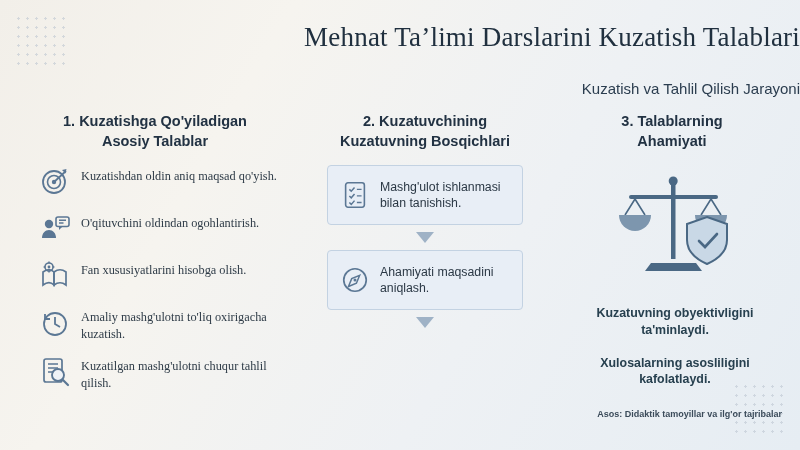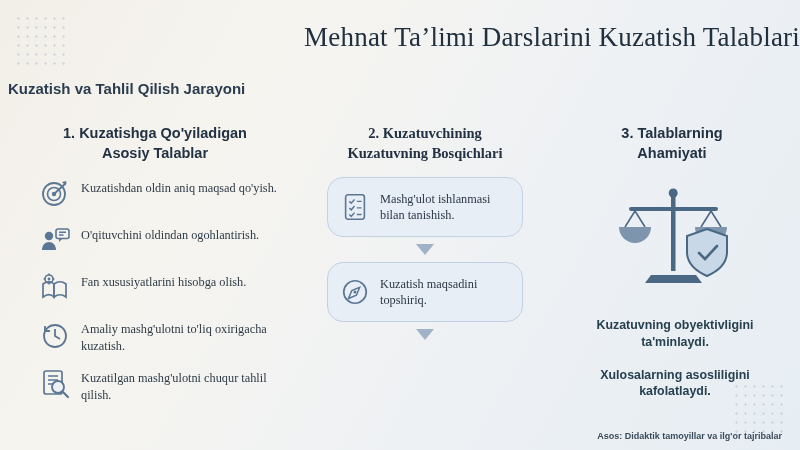--- a/index.html
+++ b/index.html
@@ -39,36 +39,36 @@
     text-align: right;
     font-family: "Liberation Serif", serif;
     font-size: 27px;
     color: #20303f;
     letter-spacing: .2px;
   }
   .subtitle {
     position: absolute;
     left: 8px; right: 0;
     top: 80px;
-    text-align: left;
+    text-align: right;
     font-size: 15px;
-    font-weight: bold;
+    font-weight: normal;
     color: #2b3d4f;
   }
 
   .columns {
     position: absolute;
     left: 0; right: 0;
-    top: 124px;
+    top: 112px;
     display: flex;
     align-items: flex-start;
   }
   .col { box-sizing: border-box; }
   .col-1 { width: 300px; padding-left: 38px; }
-  .col-2 { width: 250px; font-family: Liberation Serif, serif; }
+  .col-2 { width: 250px; }
   .col-3 { width: 250px; }
 
   .col-head {
     text-align: center;
     font-size: 14.5px;
     font-weight: bold;
     color: #223243;
     line-height: 1.35;
     margin-bottom: 14px;
   }
@@ -100,21 +100,21 @@
   }
 
   
   .flow { display: flex; flex-direction: column; align-items: center; }
   .flow-box {
     width: 196px;
     min-height: 60px;
     box-sizing: border-box;
     background: #e8eef6;
     border: 1px solid #c3d2e2;
-    border-radius: 16px;
+    border-radius: 4px;
     display: flex;
     align-items: center;
     padding: 9px 10px;
   }
   .flow-icon {
     flex: 0 0 34px;
     width: 34px;
     height: 34px;
     margin-right: 8px;
     display: flex;
@@ -146,21 +146,21 @@
     font-weight: bold;
     color: #27404f;
     line-height: 1.35;
     margin-top: 16px;
     padding: 0 24px;
   }
 
   .footer {
     position: absolute;
     right: 18px;
-    bottom: 9px;
+    bottom: 31px;
     font-size: 9px;
     font-weight: bold;
     color: #3b4b5a;
   }
 </style>
 </head>
 <body>
 
 <div class="poster">
 
@@ -268,21 +268,21 @@
         <div class="arrow"></div>
 
         <div class="flow-box">
           <span class="flow-icon">
             <svg width="30" height="30" viewBox="0 0 32 32">
               <circle cx="16" cy="16" r="12" fill="none" stroke="#5b7794" stroke-width="1.8"></circle>
               <path d="M21 11 l-3.5 8.5 l-8.5 3.5 l3.5 -8.5 z" fill="none" stroke="#5b7794" stroke-width="1.6"></path>
               <circle cx="16" cy="16" r="1.6" fill="#5b7794"></circle>
             </svg>
           </span>
-          <span class="flow-text">Kuzatish maqsadini topshiriq.</span>
+          <span class="flow-text">Ahamiyati maqsadini aniqlash.</span>
         </div>
 
         <div class="arrow"></div>
 
 
       </div>
     </div>
 
     <div class="col col-3">
       <div class="col-head">

